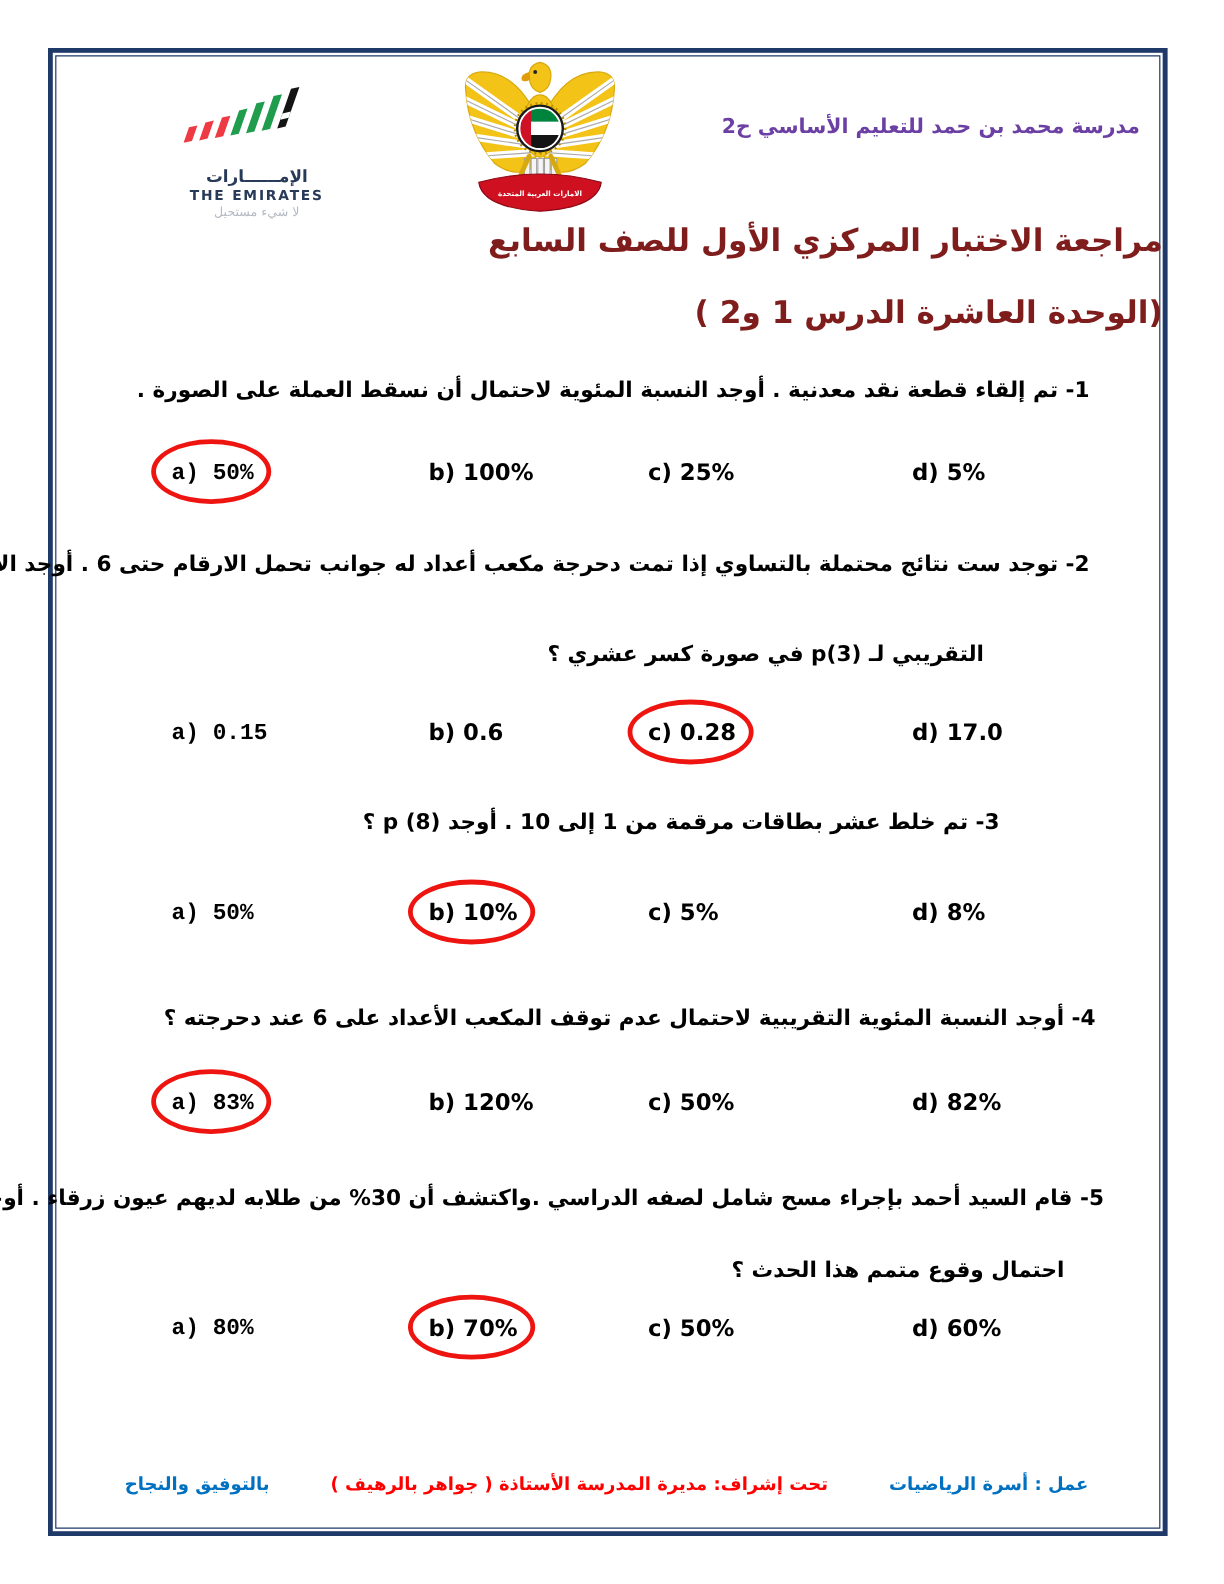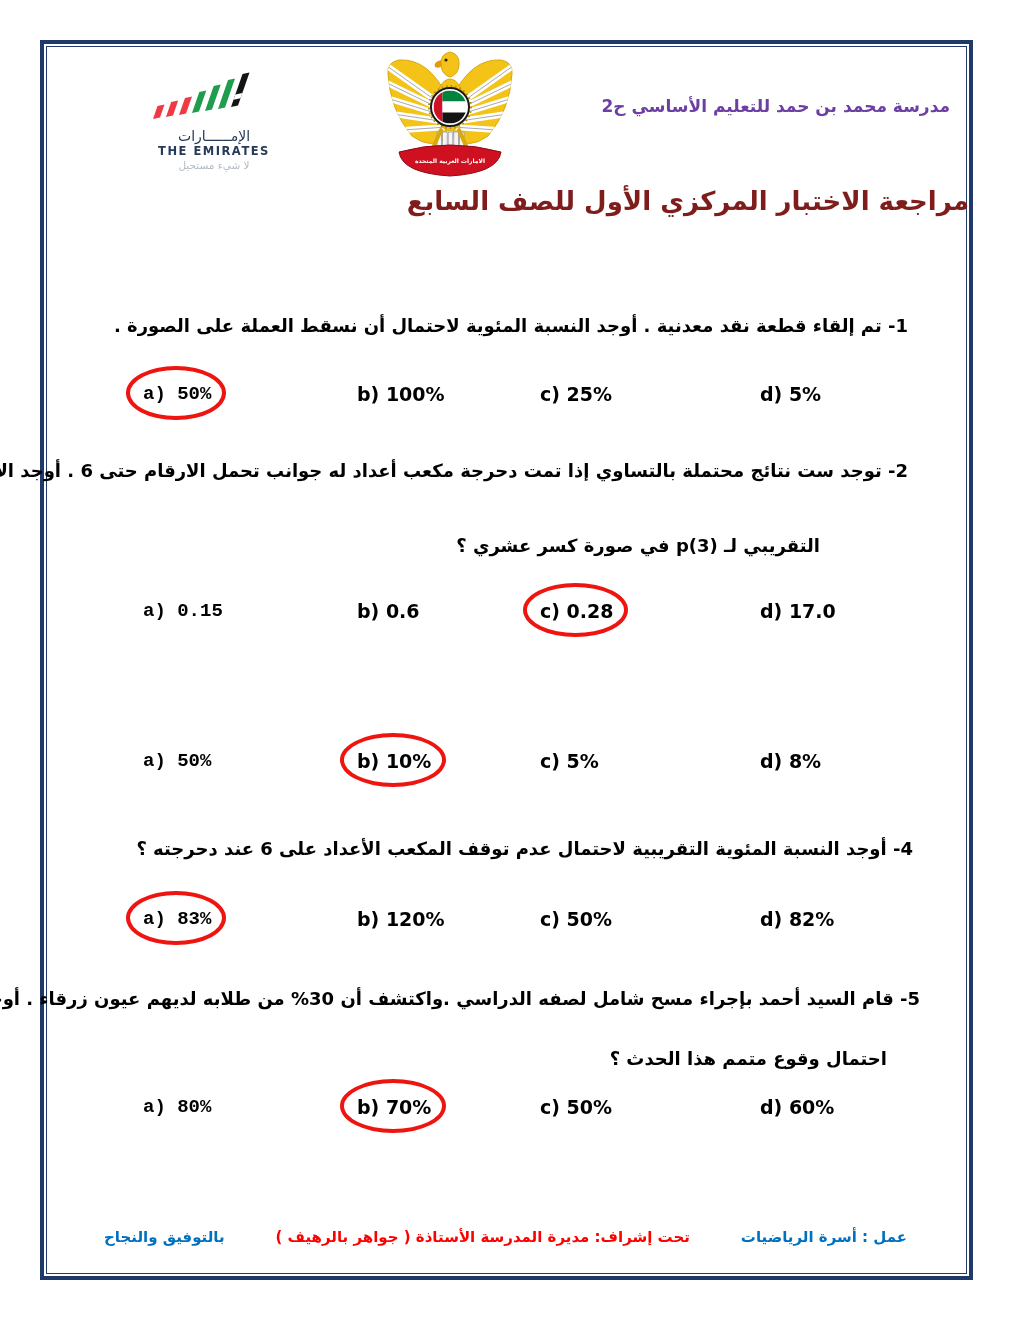--- a/index.html
+++ b/index.html
@@ -3,21 +3,21 @@
 <meta charset="utf-8">
 <style>
   html,body{margin:0;padding:0;background:#ffffff;}
   .page{position:relative;width:1020px;height:1320px;background:#ffffff;overflow:hidden;
         font-family:"DejaVu Sans",sans-serif;}
   .frame{position:absolute;left:40px;top:40px;width:925px;height:1232px;background:#ffffff;
          border:4px solid #1f3a68;
          box-shadow:inset 0 0 0 2px #ffffff, inset 0 0 0 3px #1f3a68;}
   
   .emirates{position:absolute;left:100px;top:28px;width:140px;text-align:center;}
-  .em-ar{font-size:14px;font-weight:normal;color:#273a57;direction:rtl;margin-top:2px;}
+  .em-ar{font-size:14px;font-weight:bold;color:#273a57;direction:rtl;margin-top:14px;}
   .em-en{font-size:11.5px;font-weight:bold;color:#273a57;letter-spacing:1.5px;}
   .em-tag{font-size:10.5px;color:#b4bac3;direction:rtl;margin-top:1px;}
   .eagle{position:absolute;left:341px;top:6px;width:130px;height:132px;}
   .school{position:absolute;right:19px;top:52px;color:#6b3fa3;font-weight:bold;font-size:17px;
           direction:rtl;white-space:nowrap;}
   
   .title1,.title2{position:absolute;left:0;right:0;text-align:right;color:#7f1d1d;
           font-weight:bold;font-size:26px;direction:rtl;white-space:nowrap;}
   .title1{top:142px;}
   .title2{top:202px;}
@@ -108,38 +108,40 @@
         <rect x="48.5" y="40.5" width="9" height="33" fill="#ce1126"></rect>
         <rect x="57.5" y="40.5" width="24" height="11" fill="#00843d"></rect>
         <rect x="57.5" y="51.5" width="24" height="11" fill="#ffffff"></rect>
         <rect x="57.5" y="62.5" width="24" height="11" fill="#141414"></rect>
       </g>
     </svg>
 
     <div class="school">مدرسة محمد بن حمد للتعليم الأساسي ح2</div>
 
     <div class="title1">مراجعة الاختبار المركزي الأول للصف السابع</div>
+    <div class="title2">(الوحدة العاشرة الدرس 1 و2 )</div>
 
     <div class="q" id="q1">1- تم إلقاء قطعة نقد معدنية . أوجد النسبة المئوية  لاحتمال أن نسقط العملة على الصورة .</div>
     <div class="opts" id="opts1">
       <span class="opt o0 circled">a) 50%</span>
       <span class="opt o1">b) 100%</span>
       <span class="opt o2">c) 25%</span>
       <span class="opt o3">d) 5%</span>
     </div>
 
     <div class="q" id="q2l1">2- توجد ست نتائج محتملة بالتساوي إذا تمت دحرجة مكعب أعداد له جوانب تحمل الارقام حتى 6 . أوجد الاحتمال</div>
     <div class="q" id="q2l2">التقريبي لـ  p(3) في صورة كسر عشري ؟</div>
     <div class="opts" id="opts2">
       <span class="opt o0">a) 0.15</span>
       <span class="opt o1">b) 0.6</span>
       <span class="opt o2 circled">c) 0.28</span>
       <span class="opt o3">d) 17.0</span>
     </div>
 
+    <div class="q" id="q3">3- تم خلط عشر بطاقات مرقمة من 1 إلى 10 . أوجد p (8)  ؟</div>
     <div class="opts" id="opts3">
       <span class="opt o0">a) 50%</span>
       <span class="opt o1 circled">b) 10%</span>
       <span class="opt o2">c) 5%</span>
       <span class="opt o3">d) 8%</span>
     </div>
 
     <div class="q" id="q4">4- أوجد  النسبة المئوية التقريبية لاحتمال عدم توقف المكعب الأعداد على 6 عند دحرجته ؟</div>
     <div class="opts" id="opts4">
       <span class="opt o0 circled">a) 83%</span>

